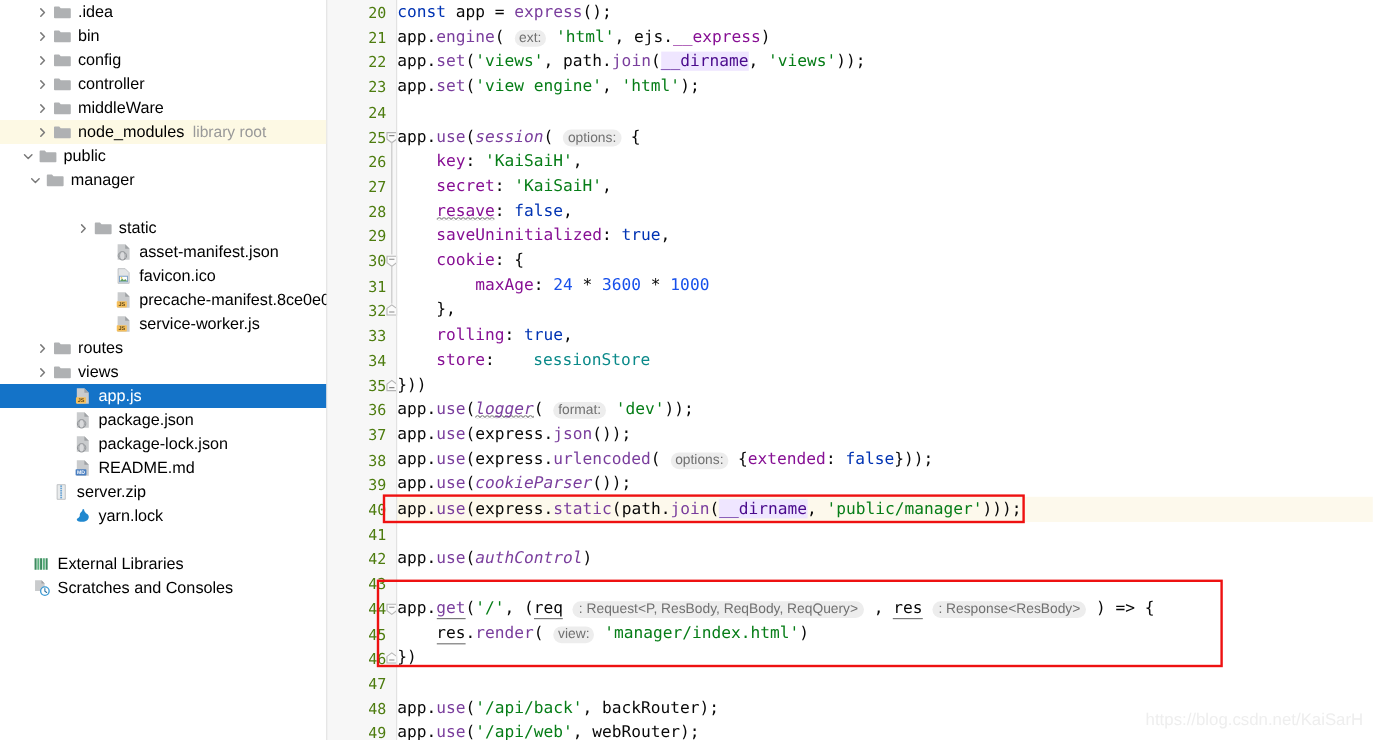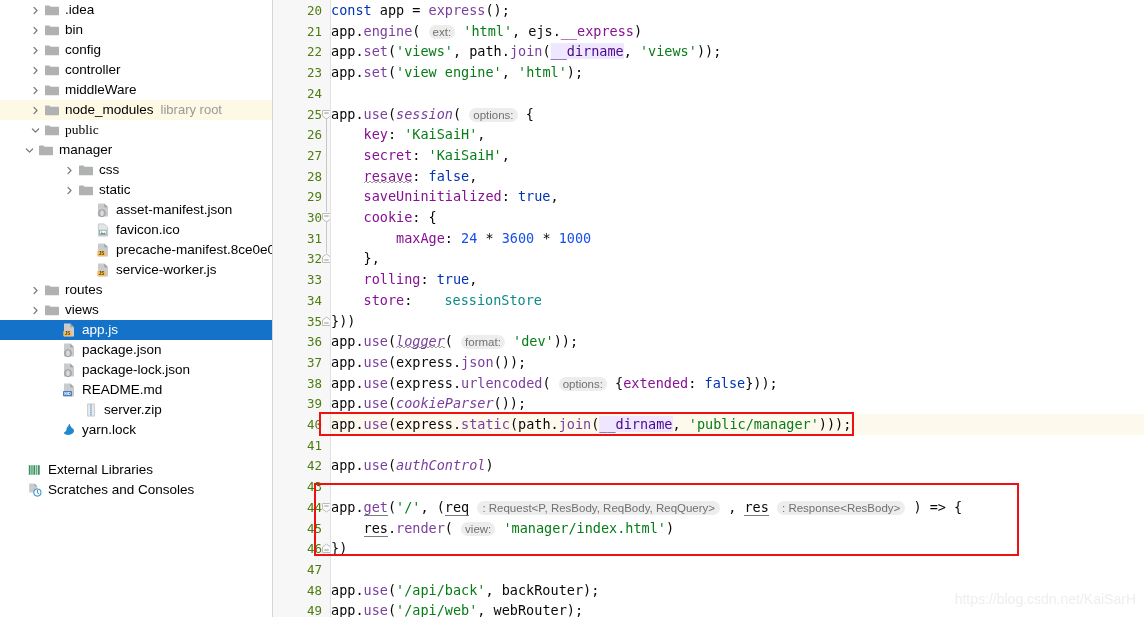--- a/index.html
+++ b/index.html
@@ -193,21 +193,21 @@
           </svg>
         </span>
         <span class="ic">
           <svg width="16" height="16" viewBox="0 0 16 16">
             <path fill="#afb1b3" d="M1 4.2c0-.4.3-.7.7-.7h3.6l1.3 1.3h7.7c.4 0 .7.3.7.7v7c0 .4-.3.7-.7.7H1.7c-.4 0-.7-.3-.7-.7z"></path>
           </svg>
         </span>
         <span class="lbl">node_modules</span>
         <span class="sub">library root</span>
       </div>
-      <div class="tree-row" style="padding-left: 30px; top: 120px; position: absolute; left: 0px; right: 0px; font-family: Liberation Serif, serif;">
+      <div class="tree-row" style="padding-left: 18px; top: 120px; position: absolute; left: 0px; right: 0px;">
         <span class="arrow">
           <svg width="11" height="11" viewBox="0 0 11 11">
             <path d="M2.4 4L5.5 7.1L8.6 4" stroke="#7a7a7a" stroke-width="1.25" fill="none" stroke-linecap="round" stroke-linejoin="round"></path>
           </svg>
         </span>
         <span class="ic">
           <svg width="16" height="16" viewBox="0 0 16 16">
             <path fill="#afb1b3" d="M1 4.2c0-.4.3-.7.7-.7h3.6l1.3 1.3h7.7c.4 0 .7.3.7.7v7c0 .4-.3.7-.7.7H1.7c-.4 0-.7-.3-.7-.7z"></path>
           </svg>
         </span>
@@ -218,33 +218,20 @@
           <svg width="11" height="11" viewBox="0 0 11 11">
             <path d="M2.4 4L5.5 7.1L8.6 4" stroke="#7a7a7a" stroke-width="1.25" fill="none" stroke-linecap="round" stroke-linejoin="round"></path>
           </svg>
         </span>
         <span class="ic">
           <svg width="16" height="16" viewBox="0 0 16 16">
             <path fill="#afb1b3" d="M1 4.2c0-.4.3-.7.7-.7h3.6l1.3 1.3h7.7c.4 0 .7.3.7.7v7c0 .4-.3.7-.7.7H1.7c-.4 0-.7-.3-.7-.7z"></path>
           </svg>
         </span>
         <span class="lbl">manager</span>
-      </div>
-      <div class="tree-row" style="padding-left: 64px; top: 160px; position: absolute; left: 0px; right: 0px;">
-        <span class="arrow">
-          <svg width="11" height="11" viewBox="0 0 11 11">
-            <path d="M4 2.4L7 5.5L4 8.6" stroke="#7a7a7a" stroke-width="1.25" fill="none" stroke-linecap="round" stroke-linejoin="round"></path>
-          </svg>
-        </span>
-        <span class="ic">
-          <svg width="16" height="16" viewBox="0 0 16 16">
-            <path fill="#afb1b3" d="M1 4.2c0-.4.3-.7.7-.7h3.6l1.3 1.3h7.7c.4 0 .7.3.7.7v7c0 .4-.3.7-.7.7H1.7c-.4 0-.7-.3-.7-.7z"></path>
-          </svg>
-        </span>
-        <span class="lbl">css</span>
       </div>
       <div class="tree-row" style="padding-left: 64px; top: 180px; position: absolute; left: 0px; right: 0px;">
         <span class="arrow">
           <svg width="11" height="11" viewBox="0 0 11 11">
             <path d="M4 2.4L7 5.5L4 8.6" stroke="#7a7a7a" stroke-width="1.25" fill="none" stroke-linecap="round" stroke-linejoin="round"></path>
           </svg>
         </span>
         <span class="ic">
           <svg width="16" height="16" viewBox="0 0 16 16">
             <path fill="#afb1b3" d="M1 4.2c0-.4.3-.7.7-.7h3.6l1.3 1.3h7.7c.4 0 .7.3.7.7v7c0 .4-.3.7-.7.7H1.7c-.4 0-.7-.3-.7-.7z"></path>
@@ -367,21 +354,21 @@
         <span class="ic">
           <svg width="16" height="16" viewBox="0 0 16 16">
             <path fill="#c9cbcd" d="M3 1.5h6.3L13 5.2v9.3H3z"></path>
             <path fill="#9fa2a5" d="M9.3 1.5L13 5.2H9.3z"></path>
             <rect x="2" y="9" width="9" height="5.3" rx="0.6" fill="#4a7fc1"></rect>
             <text x="6.5" y="13.3" font-family="Liberation Sans,sans-serif" font-size="4.3" font-weight="bold" fill="#ffffff" text-anchor="middle">MD</text>
           </svg>
         </span>
         <span class="lbl">README.md</span>
       </div>
-      <div class="tree-row" style="padding-left: 69px; top: 400px; position: absolute; left: 0px; right: 0px;">
+      <div class="tree-row" style="padding-left: 29px; top: 400px; position: absolute; left: 0px; right: 0px;">
         <span class="arrow none"></span>
         <span class="ic">
           <svg width="16" height="16" viewBox="0 0 16 16">
             <path fill="#e9ebec" stroke="#b6b9bc" stroke-width="0.7" d="M4.6 1.9h6.8v12.2H4.6z"></path>
             <g fill="#6aa4d4">
               <rect x="7.2" y="2.5" width="1.5" height="1.3"></rect>
               <rect x="7.2" y="4.4" width="1.5" height="1.3"></rect>
               <rect x="7.2" y="6.3" width="1.5" height="1.3"></rect>
               <rect x="7.2" y="8.2" width="1.5" height="1.3"></rect>
               <rect x="7.2" y="10.1" width="1.5" height="1.3"></rect>

